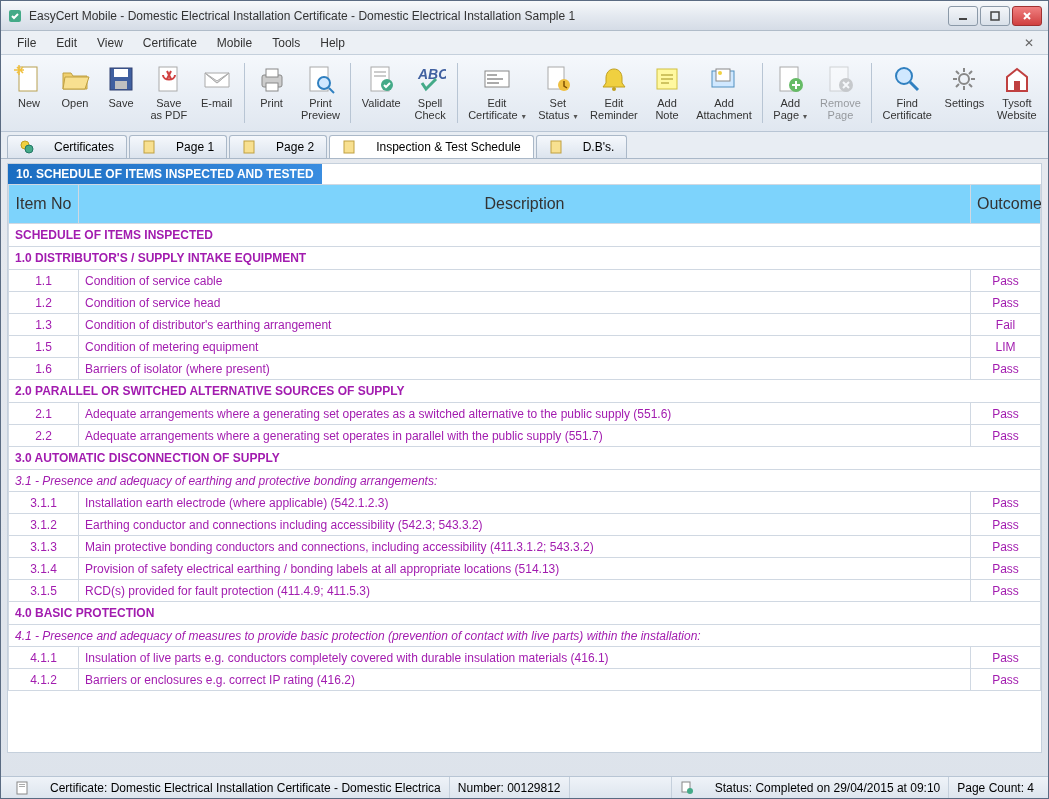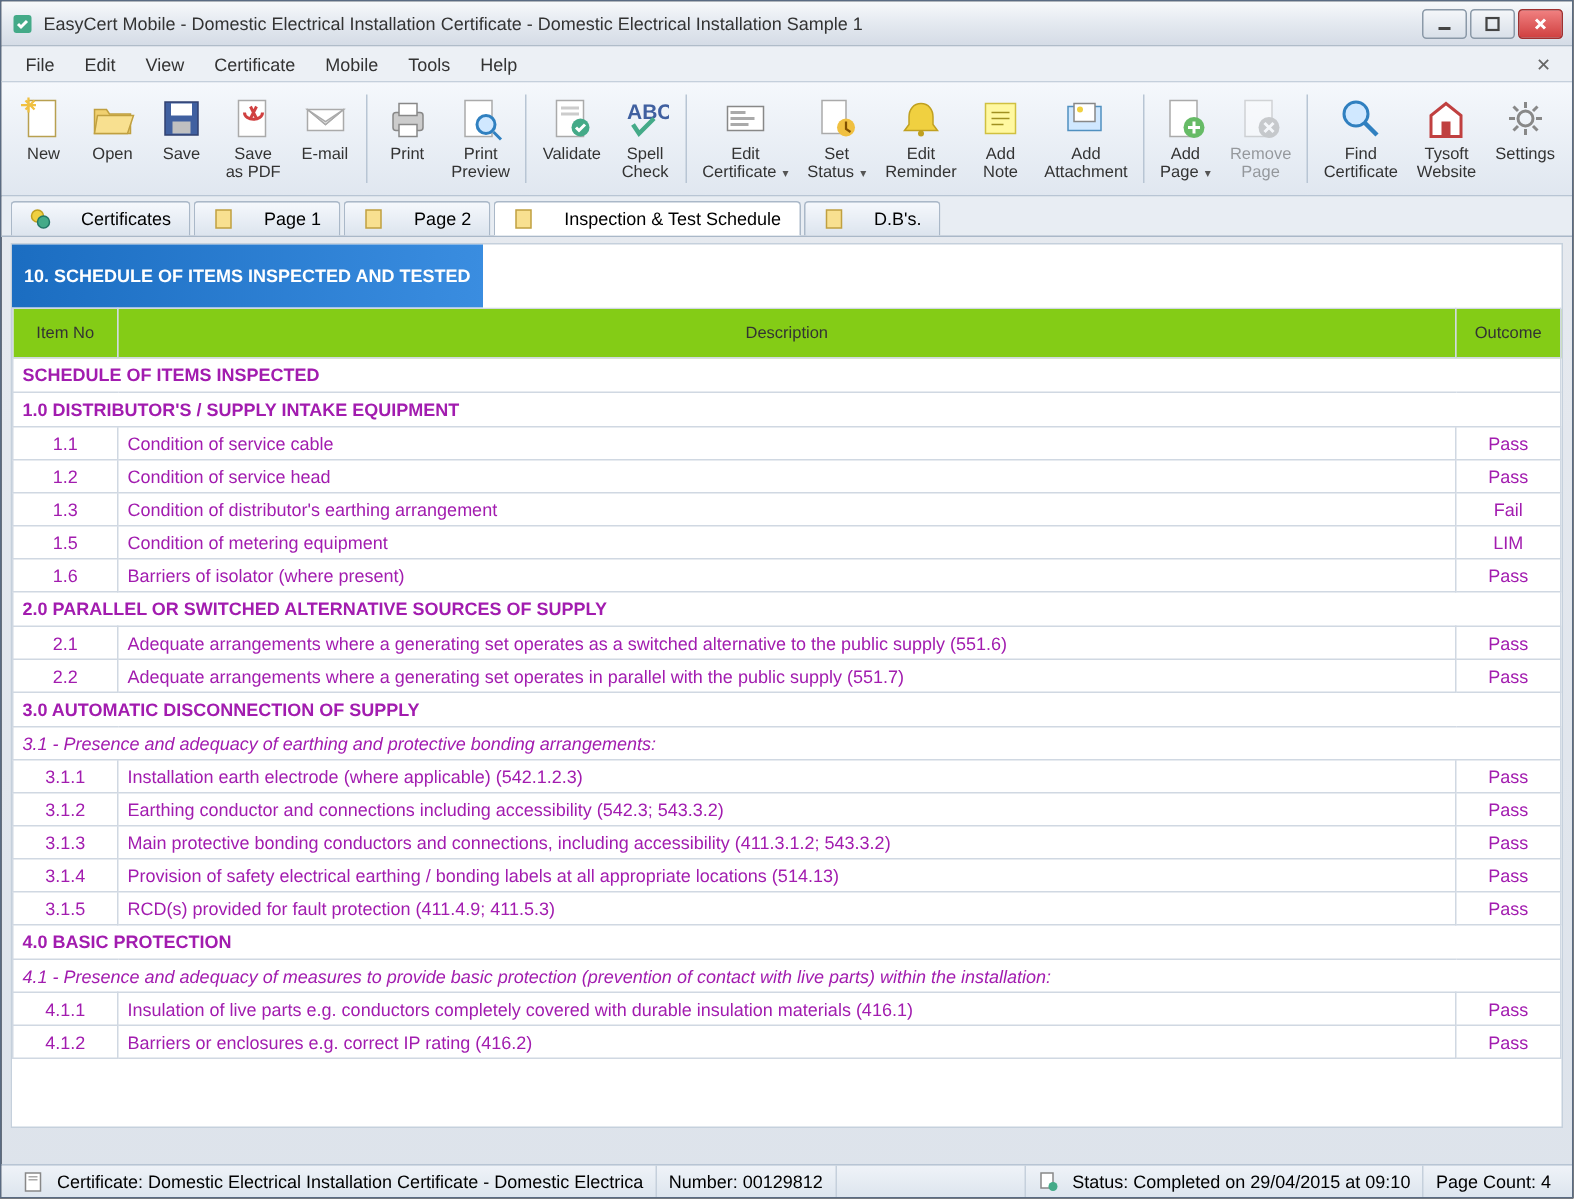--- a/index.html
+++ b/index.html
@@ -10,40 +10,40 @@
 .titlebar-text { flex: 1; font-size: 12px; color: #333; }
 .window-controls { display: flex; gap: 2px; }
 .wc-btn { width: 30px; height: 20px; border: 1px solid #8b99a8; border-radius: 3px; display: flex; align-items: center; justify-content: center; background: linear-gradient(to bottom, #f4f6f9, #d9e0e9); cursor: pointer; }
 .wc-close { background: linear-gradient(to bottom, #f08080, #d04040); border-color: #a03030; color: #fff; }
 .menubar { background: #ecf0f5; height: 24px; display: flex; align-items: center; padding: 0 6px; border-bottom: 1px solid #c5d0dc; }
 .menu-item { padding: 3px 10px; cursor: pointer; color: #333; }
 .menubar-close { margin-left: auto; padding: 0 8px; font-family: Arial; color: #666; cursor: pointer; }
 .toolbar { background: linear-gradient(to bottom, #f5f8fc, #e0e7f0); padding: 4px 6px; display: flex; gap: 2px; border-bottom: 1px solid #b8c5d4; }
 .tb-btn { display: flex; flex-direction: column; align-items: center; justify-content: flex-start; padding: 4px 6px; min-width: 44px; cursor: pointer; border-radius: 3px; }
 .tb-btn.disabled { opacity: 0.45; cursor: default; }
-.tb-icon { width: 32px; height: 32px; display: flex; align-items: center; margin-bottom: 2px; position: relative; }
+.tb-icon { width: 32px; height: 32px; display: flex; align-items: center; margin-bottom: 2px; position: relative; font-style: italic; }
 .tb-label { font-size: 11px; color: #333; text-align: center; line-height: 12px; white-space: nowrap; }
 .tb-sep { width: 1px; background: #b8c5d4; margin: 4px 3px; }
 .tabbar { background: #e8edf3; padding: 3px 6px 0 6px; display: flex; gap: 2px; border-bottom: 1px solid #aab8c8; }
 .tab { background: linear-gradient(to bottom, #f5f8fc, #dce4ee); border: 1px solid #aab8c8; border-bottom: none; padding: 4px 12px; border-radius: 3px 3px 0 0; cursor: pointer; display: flex; align-items: center; gap: 20px; font-size: 12px; }
 .tab.active { background: #fff; }
 .tab-icon { width: 14px; height: 14px; }
 .content { background: #fff; margin: 4px 6px; border: 1px solid #c5d0dc; height: 590px; position: relative; }
-.section-header { background: linear-gradient(to right, #1b6dc1, #3a8de0); color: #fff; font-weight: bold; font-size: 12px; padding: 14px 8px; display: inline-block; text-align: right; }
+.section-header { background: linear-gradient(to right, #1b6dc1, #3a8de0); color: #fff; font-weight: bold; font-size: 12px; padding: 3px 8px; display: inline-block; text-align: right; }
 .table-wrap { position: relative; height: 562px; }
 .table-scroll { overflow-y: scroll; height: 100%; }
 .grid { width: 100%; border-collapse: collapse; table-layout: fixed; }
-.grid th { background: #84cc16; border: 1px solid #d0d8e2; padding: 10px 6px; font-weight: normal; color: #333; font-size: 11px; }
+.grid th { background: #7dd3fc; border: 1px solid #d0d8e2; padding: 10px 6px; font-weight: normal; color: #333; font-size: 16px; }
 .grid td { border: 1px solid #d0d8e2; padding: 3px 6px; font-size: 12px; color: #a21caf; height: 22px; }
 .grid .col-item { width: 70px; text-align: center; }
 .grid .col-out { width: 70px; text-align: center; }
 .grid .sh-row td { background: #fff; font-weight: bold; padding: 4px 6px; }
 .grid .sub-row td { font-weight: normal; font-style: italic; }
 .statusbar { position: absolute; bottom: 0; left: 0; right: 0; background: linear-gradient(to bottom, #eff3f8, #dde5ee); border-top: 1px solid #b8c5d4; height: 22px; display: flex; align-items: center; padding: 0 6px; font-size: 12px; }
-.sb-sect { display: flex; align-items: center; gap: 9px; padding: 0 8px; border-right: 1px solid #c5d0dc; height: 100%; }
+.sb-sect { display: flex; align-items: center; gap: 21px; padding: 0 8px; border-right: 1px solid #c5d0dc; height: 100%; }
 .sb-sect:last-child { border-right: none; margin-left: auto; }
 .sb-icon { width: 14px; height: 14px; }
 .dropdown-arrow { font-size: 8px; color: #555; margin-left: 1px; }
 </style>
 </head>
 <body>
 
 <div class="window">
 
   <div class="titlebar">
@@ -296,40 +296,40 @@
           </svg>
         </div>
         <div class="tb-label">
           <div>Find</div>
           <div>Certificate</div>
         </div>
       </div>
       <div class="tb-btn">
         <div class="tb-icon">
           <svg viewBox="0 0 32 32">
-            <path d="M6 28V14l10-8 10 8v14z" fill="#fff" stroke="#c04040" stroke-width="2"></path>
-            <rect x="13" y="18" width="6" height="10" fill="#c04040"></rect>
-          </svg>
-        </div>
-        <div class="tb-label">
-          <div>Tysoft</div>
-          <div>Website</div>
-        </div>
-      </div>
-      <div class="tb-btn">
-        <div class="tb-icon">
-          <svg viewBox="0 0 32 32">
             <circle cx="16" cy="16" r="5" fill="none" stroke="#888" stroke-width="2"></circle>
             <g stroke="#888" stroke-width="2">
               <path d="M16 5v4M16 23v4M5 16h4M23 16h4M8 8l3 3M21 21l3 3M24 8l-3 3M11 21l-3 3"></path>
             </g>
           </svg>
         </div>
         <div class="tb-label">
           <div>Settings</div>
+        </div>
+      </div>
+      <div class="tb-btn">
+        <div class="tb-icon">
+          <svg viewBox="0 0 32 32">
+            <path d="M6 28V14l10-8 10 8v14z" fill="#fff" stroke="#c04040" stroke-width="2"></path>
+            <rect x="13" y="18" width="6" height="10" fill="#c04040"></rect>
+          </svg>
+        </div>
+        <div class="tb-label">
+          <div>Tysoft</div>
+          <div>Website</div>
         </div>
       </div>
     </div>
 
   <div class="tabbar" id="tabbar">
       <div class="tab">
         <svg class="tab-icon" viewBox="0 0 14 14">
           <circle cx="5" cy="5" r="4" fill="#f0d040" stroke="#c0a020"></circle>
           <circle cx="9" cy="9" r="4" fill="#4a8" stroke="#276"></circle>
         </svg>

